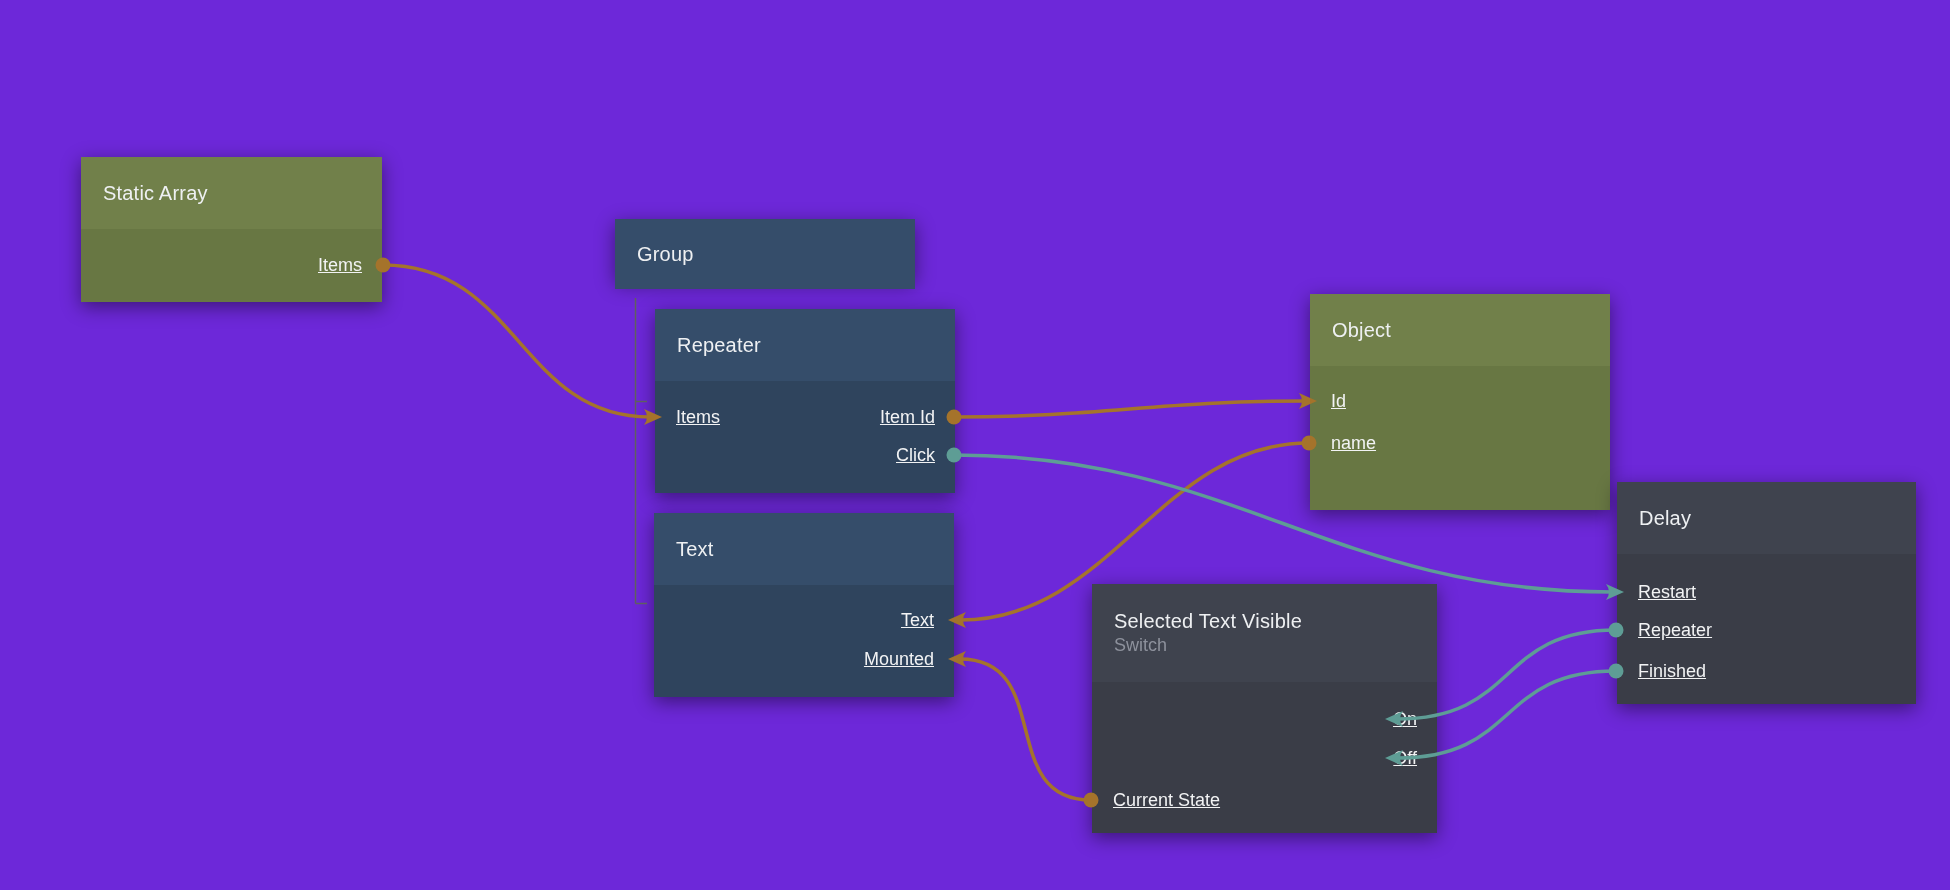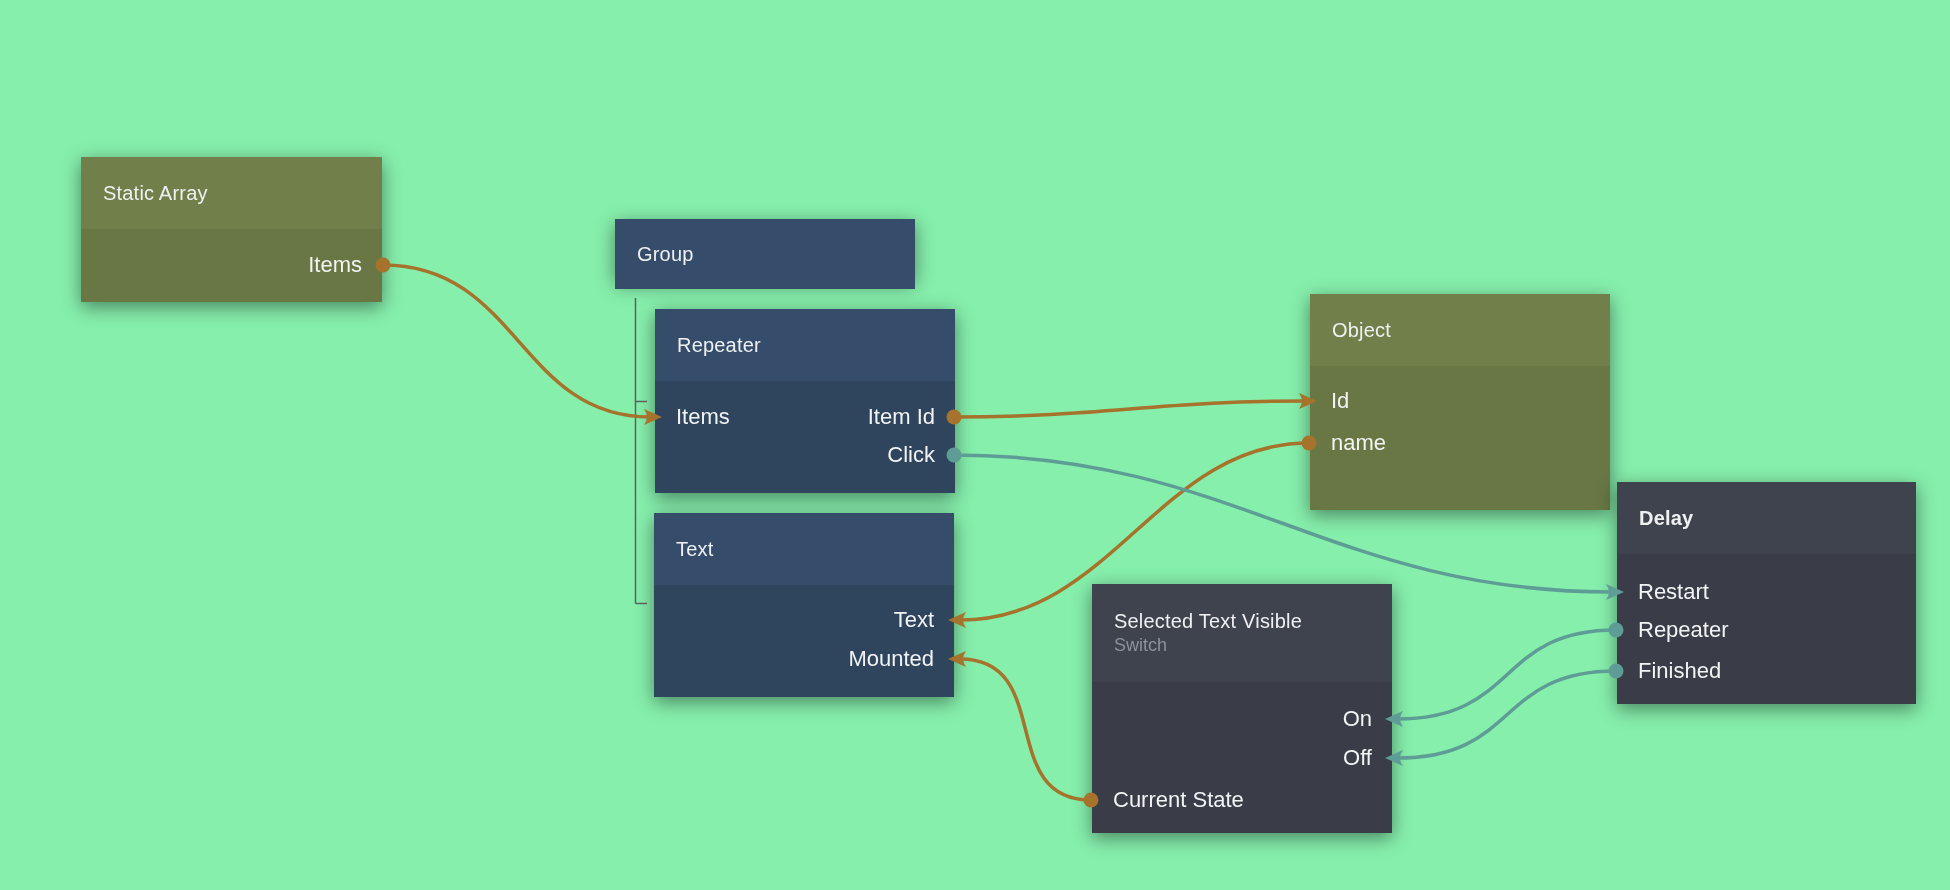--- a/index.html
+++ b/index.html
@@ -1,39 +1,39 @@
 <!DOCTYPE html>
 <html><head>
 <meta charset="utf-8">
 <style>
   html,body{margin:0;padding:0;background:#1e1e1f;}
   .canvas{
     position:relative;width:1950px;height:890px;overflow:hidden;
-    background:#86efac;
+    background:#6d28d9;
     font-family:"Liberation Sans","DejaVu Sans",sans-serif;
   }
   .node{
     position:absolute;
     box-shadow:0 5px 18px rgba(0,0,0,0.45);
   }
   .node .header{
     position:absolute;left:0;top:0;right:0;
     display:flex;flex-direction:column;justify-content:center;
     padding-left:22px;box-sizing:border-box;
   }
   .node .title{
     font-size:20px;color:#eef0f2;letter-spacing:.2px;line-height:1.2;
     white-space:nowrap;
   }
   .node .subtitle{
     font-size:18px;color:#8d919c;line-height:1.25;white-space:nowrap;
   }
   .port{
     position:absolute;height:38px;line-height:38px;
-    font-size:22px;color:#f2f3f4;white-space:nowrap;
+    font-size:18px;color:#f2f3f4;white-space:nowrap;text-decoration:underline;
   }
   .port.left{left:21px;text-align:left;}
   .port.right{right:20px;text-align:right;}
 
   
   .olive{background:#687743;}
   .olive .header{background:#71804a;}
   .blue{background:#2f445d;}
   .blue .header{background:#354d6a;}
   .gray{background:#3a3d47;}
@@ -43,24 +43,24 @@
   #node-static-array{left:81px;top:157px;width:301px;height:145px;}
   #node-static-array .header{height:72px;}
   #node-group{left:615px;top:219px;width:300px;height:61px;}
   #node-group .header{height:70px;}
   #node-repeater{left:655px;top:309px;width:300px;height:184px;}
   #node-repeater .header{height:72px;}
   #node-text{left:654px;top:513px;width:300px;height:184px;}
   #node-text .header{height:72px;}
   #node-object{left:1310px;top:294px;width:300px;height:216px;}
   #node-object .header{height:72px;}
-  #node-switch{left:1092px;top:584px;width:300px;height:249px;}
+  #node-switch{left:1092px;top:584px;width:300px;height:249px;padding-left:45px;}
   #node-switch .header{height:98px;gap:1px;}
   #node-delay{left:1617px;top:482px;width:299px;height:222px;}
-  #node-delay .header{height:72px;font-weight:bold;}
+  #node-delay .header{height:72px;}
 
   svg.wires{position:absolute;left:0;top:0;}
   .w{fill:none;stroke-width:3.5px;stroke-linecap:round;}
   .w.data{stroke:#a5732b;}
   .w.signal{stroke:#5e9d95;}
   .dot.data{fill:#a5732b;}
   .dot.signal{fill:#5e9d95;}
   .arr.data{fill:#a5732b;}
   .arr.signal{fill:#5e9d95;}
   .tree{fill:none;stroke:#5f5f5f;stroke-width:1.5px;}

